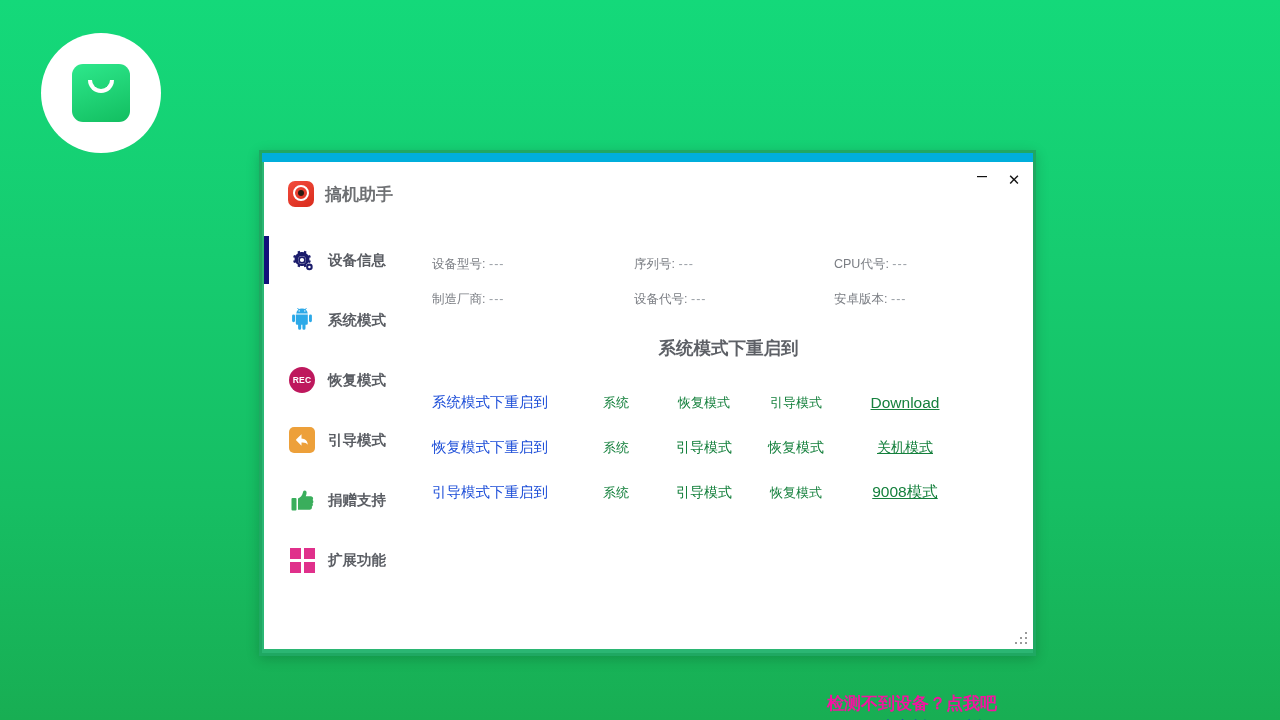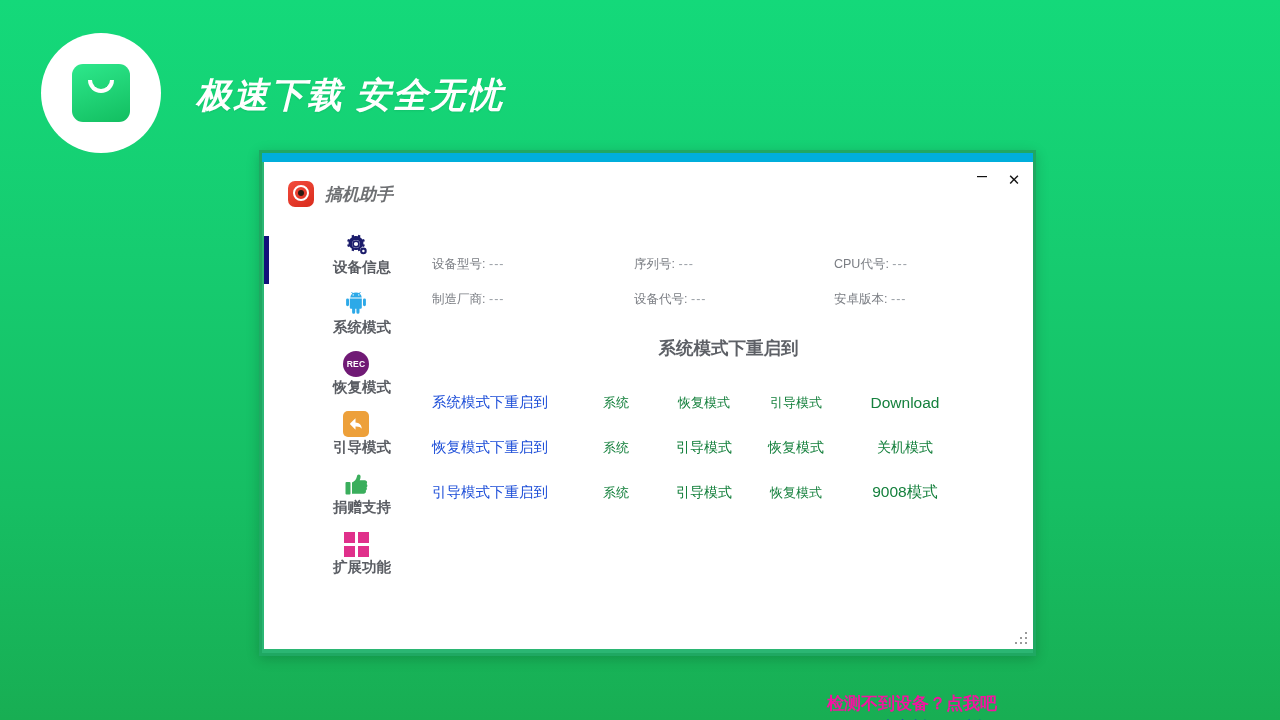--- a/index.html
+++ b/index.html
@@ -109,21 +109,20 @@
   }
   .win-btn.minimize { font-size: 18px; padding-bottom: 8px; }
 
   
   #app-header {
     position: absolute;
     left: 24px; top: 19px;
     display: flex;
     align-items: center;
     gap: 11px;
-    font-style: italic;
   }
 
   #app-logo {
     width: 26px; height: 26px;
     border-radius: 7px;
     background: linear-gradient(150deg, #F24C3D 0%, #D92B1C 100%);
     position: relative;
   }
   #app-logo::before {
     content: "";
@@ -156,21 +155,20 @@
     width: 160px;
   }
 
   .nav-item {
     position: relative;
     height: 60px;
     display: flex;
     align-items: center;
     padding-left: 24px;
     cursor: pointer;
-    flex-direction: column;
   }
 
   .nav-item .active-bar {
     position: absolute;
     left: 0; top: 6px;
     width: 5px; height: 48px;
     background: #12107a;
     display: none;
   }
   .nav-item.active .active-bar { display: block; }
@@ -193,21 +191,21 @@
   }
 
   
   .ico-gear svg { width: 24px; height: 24px; }
   
   .ico-android svg { width: 24px; height: 26px; }
   
   .ico-rec {
     width: 26px; height: 26px;
     border-radius: 50%;
-    background: #701a75;
+    background: #be185d;
     color: #fff;
     font-size: 8.5px;
     font-weight: bold;
     display: flex;
     align-items: center;
     justify-content: center;
     letter-spacing: 0.2px;
   }
   
   .ico-boot {
@@ -291,21 +289,21 @@
   .reboot-link {
     font-size: 13px;
     color: #15803d;
     white-space: nowrap;
     cursor: pointer;
     text-align: center;
   }
   .reboot-link.col1 { width: 84px; }
   .reboot-link.col2 { width: 92px; }
   .reboot-link.col3 { width: 92px; }
-  .reboot-link.col4 { width: 110px; margin-left: 8px; }
+  .reboot-link.col4 { width: 110px; margin-left: 8px; text-decoration: underline; }
   .reboot-link.big { font-size: 15.5px; }
   .reboot-link.mid { font-size: 14px; }
 
   
   #detect-help {
     position: absolute;
     right: 36px; top: 462px;
     font-size: 17px;
     font-weight: bold;
     color: #F413A0;
@@ -344,21 +342,20 @@
 </style>
 </head>
 <body>
 
 <div id="banner">
   <div id="banner-logo">
     <div id="banner-logo-bag">
       <div id="banner-logo-smile"></div>
     </div>
   </div>
-  <div id="banner-title">极速下载  安全无忧</div>
 </div>
 
 <div id="app-window">
   <div id="title-strip"></div>
 
   <div id="window-body">
 
     <div id="window-controls">
       <div class="win-btn minimize">–</div>
       <div class="win-btn close">✕</div>

